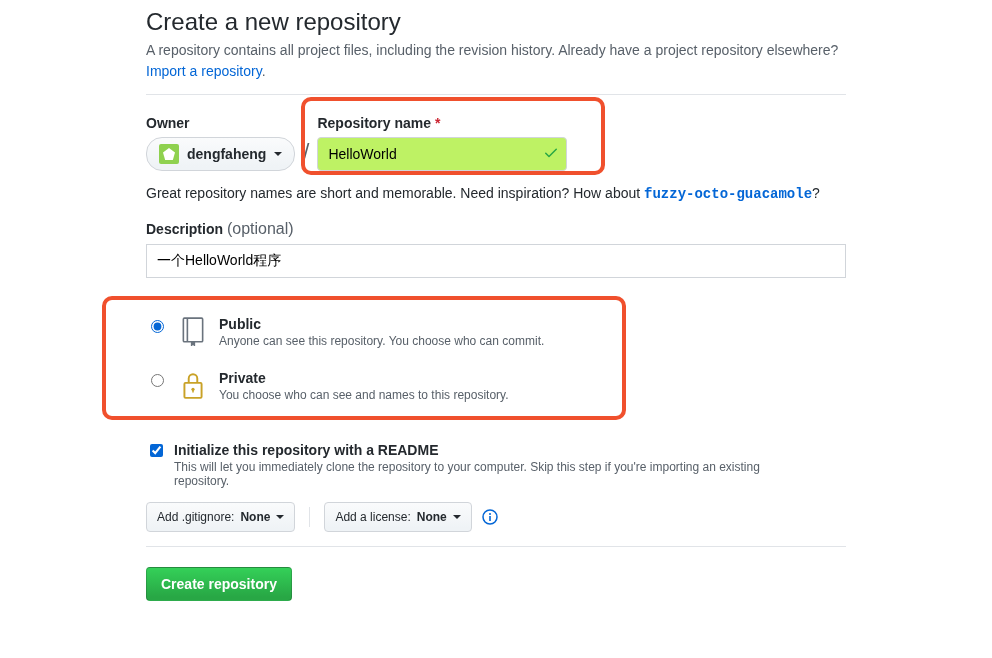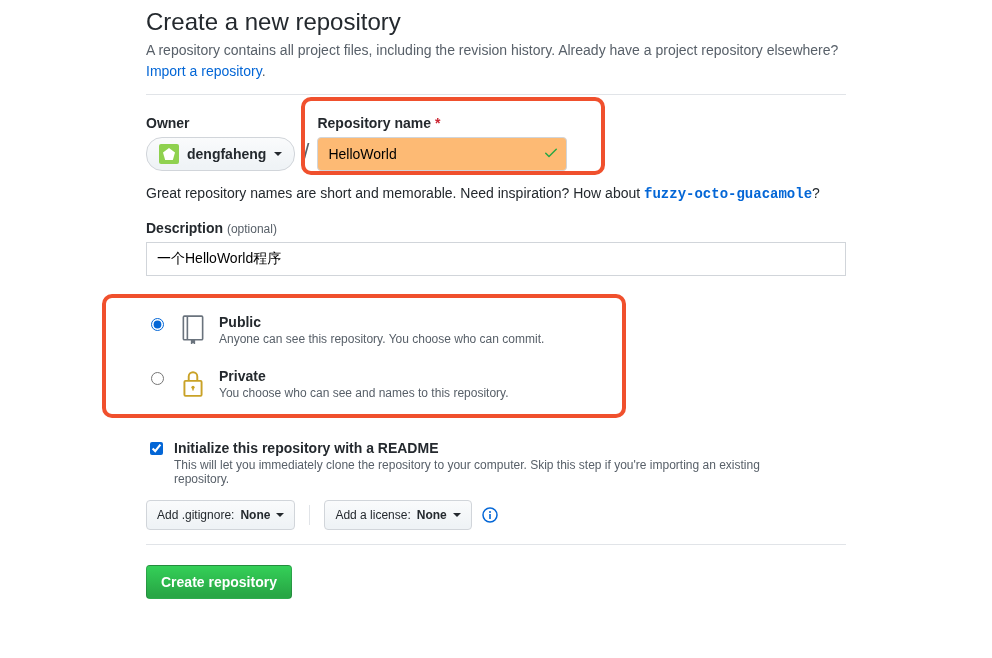--- a/index.html
+++ b/index.html
@@ -33,21 +33,21 @@
     margin: 10px 0 20px;
   }
   .field-row { display: flex; align-items: flex-start; gap: 10px; }
   .field-block { display: flex; flex-direction: column; }
   label.field-label, .field-label {
     display: block;
     font-weight: 600;
     margin-bottom: 6px;
     font-size: 14px;
   }
-  .optional { font-weight: 400; color: #586069; font-size: 12px; }
+  .optional { font-weight: 400; color: #586069; font-size: 16px; }
   .required-star { color: #cb2431; }
   .select-btn {
     display: inline-flex;
     align-items: center;
     height: 34px;
     padding: 6px 12px;
     background: #eff3f6;
     background: linear-gradient(-180deg,#fafbfc,#eff3f6 90%);
     border: 1px solid #d1d5da;
     border-radius: 16px;
@@ -67,21 +67,21 @@
     clip-path: polygon(50% 0, 100% 38%, 82% 100%, 18% 100%, 0 38%);
   }
   .caret {
     width: 0; height: 0; border-left: 4px solid transparent; border-right: 4px solid transparent;
     border-top: 4px solid #24292e; display:inline-block;
   }
   .slash { font-size: 22px; align-self: center; margin: 18px -2px 0; color: #586069; }
   .text-input {
     height: 34px; width: 250px; padding: 6px 30px 6px 10px;
     border: 1px solid #d1d5da; border-radius: 4px; font-size: 14px;
-    background: #fdba74;
+    background: #bef264;
   }
   .name-wrap { position: relative; }
   .check-icon {
     position: absolute; right: 8px; top: 50%; transform: translateY(-50%);
     color: #28a745;
   }
   .annot-box {
     position: absolute;
     border: 4px solid #f0502d;
     border-radius: 10px;

